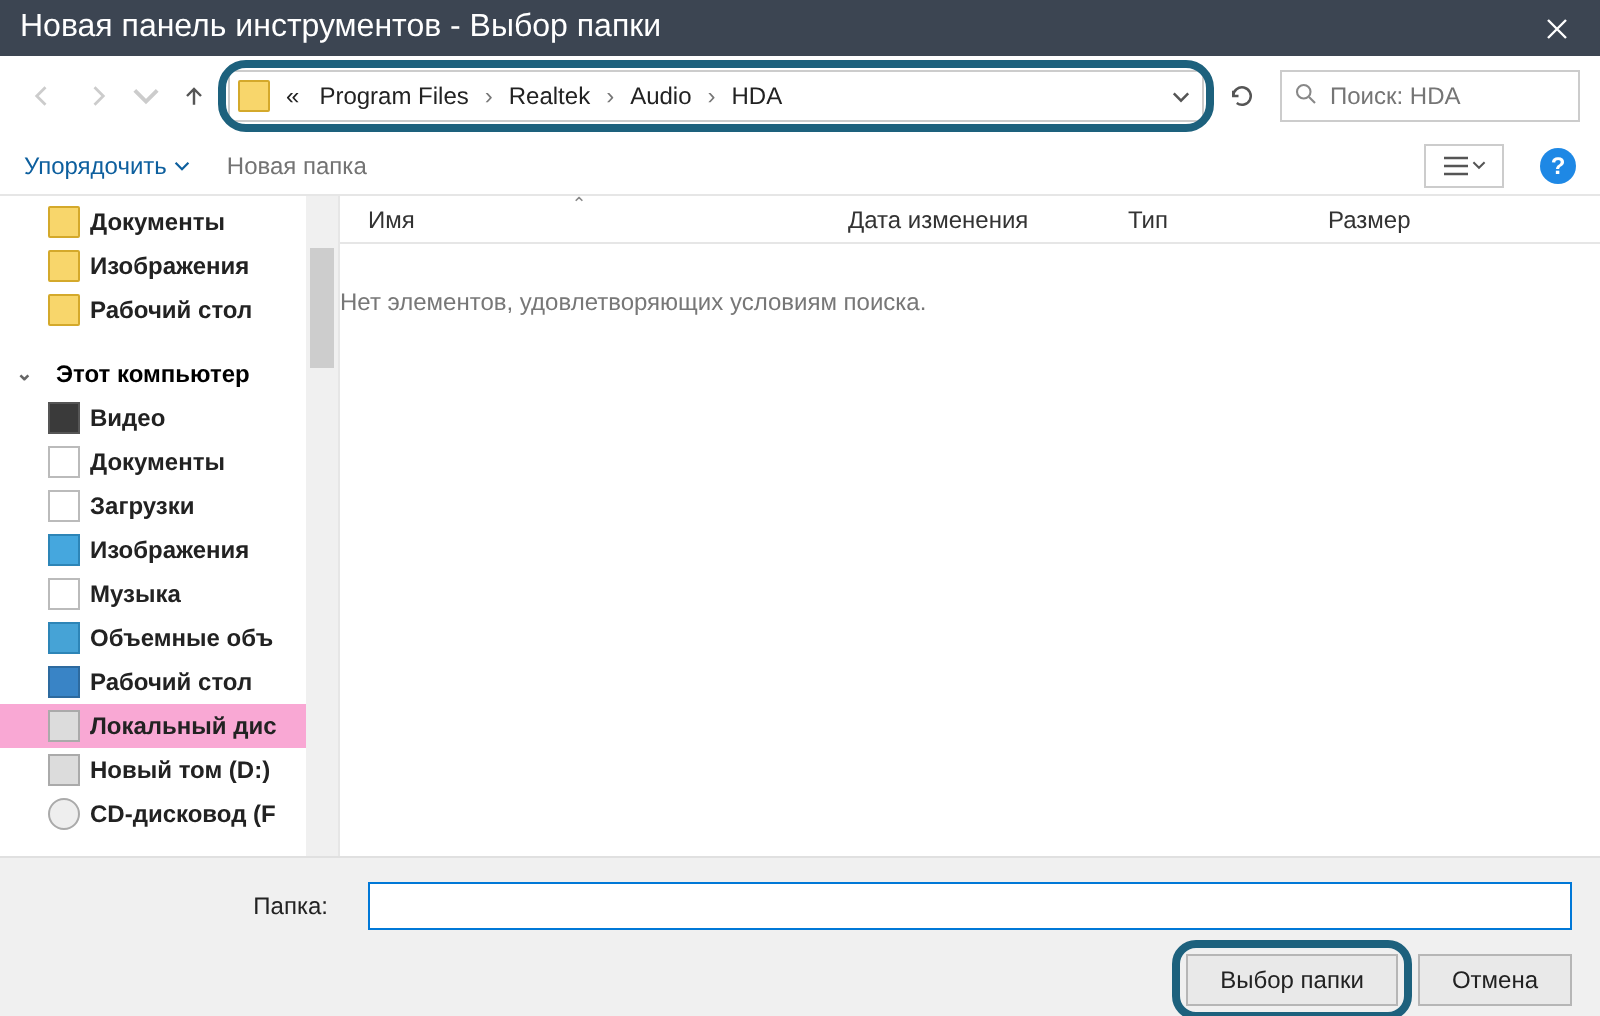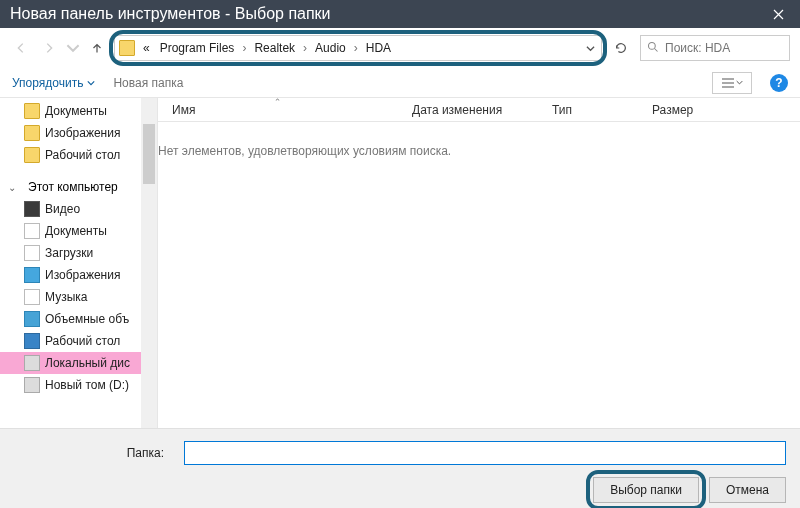--- a/index.html
+++ b/index.html
@@ -28,21 +28,21 @@
 .search-icon { color: #888; }
 
 .toolbar { height: 30px; background: #fff; border-bottom: 1px solid #e6e6e6; display: flex; align-items: center; padding: 0 12px; gap: 18px; }
 .toolbar .org { color: #0d5f9e; display: flex; align-items: center; gap: 4px; }
 .toolbar .newf { color: #737373; }
 .toolbar .spacer { flex: 1; }
 .toolbar .view { width: 40px; height: 22px; border: 1px solid #ccc; display: flex; align-items: center; justify-content: center; color: #555; gap: 2px; }
 .toolbar .help { width: 18px; height: 18px; border-radius: 50%; background: #1e88e5; color: #fff; display: flex; align-items: center; justify-content: center; font-weight: bold; font-size: 12px; }
 
 .body { display: flex; height: 330px; }
-.tree { width: 158px; border-right: 1px solid #e6e6e6; overflow: hidden; padding-top: 2px; position: relative; }
+.tree { width: 170px; border-right: 1px solid #e6e6e6; overflow: hidden; padding-top: 2px; position: relative; font-weight: bold; }
 .tree-scroll { position: absolute; right: 0; top: 0; bottom: 0; width: 16px; background: #f0f0f0; }
 .tree-scroll .thumb { position: absolute; top: 26px; left: 2px; right: 2px; height: 60px; background: #cdcdcd; }
 .tree-item { height: 22px; display: flex; align-items: center; gap: 5px; padding-left: 24px; color: #222; white-space: nowrap; }
 .tree-item.sel { background: #f9a8d4; }
 .tree-item .ico { width: 16px; height: 16px; flex-shrink: 0; }
 .ti-folder { background: #f8d66b; border: 1px solid #d4a92b; border-radius: 1px; }
 .ti-pc { background: #3b77b8; border-radius: 1px; }
 .ti-video { background: #3a3a3a; border: 1px solid #555; }
 .ti-doc { background: #fff; border: 1px solid #bbb; }
 .ti-dl { background: #fff; border: 1px solid #bbb; }
@@ -222,20 +222,24 @@
         <span>Рабочий стол</span>
       </div>
       <div class="tree-item sel" style="padding-left: 24px;">
         <span class="ico ti-disk"></span>
         <span>Локальный дис</span>
       </div>
       <div class="tree-item" style="padding-left: 24px;">
         <span class="ico ti-disk"></span>
         <span>Новый том (D:)</span>
       </div>
+      <div class="tree-item" style="padding-left: 24px;">
+        <span class="ico ti-cd"></span>
+        <span>CD-дисковод (F</span>
+      </div>
     </div>
   <div class="filearea">
     <div class="colheads">
       <div class="ch ch-name">
         <span class="sort">⌃</span>
         <span>Имя</span>
       </div>
       <div class="ch ch-date">
           <span>Дата изменения</span>
         </div>

